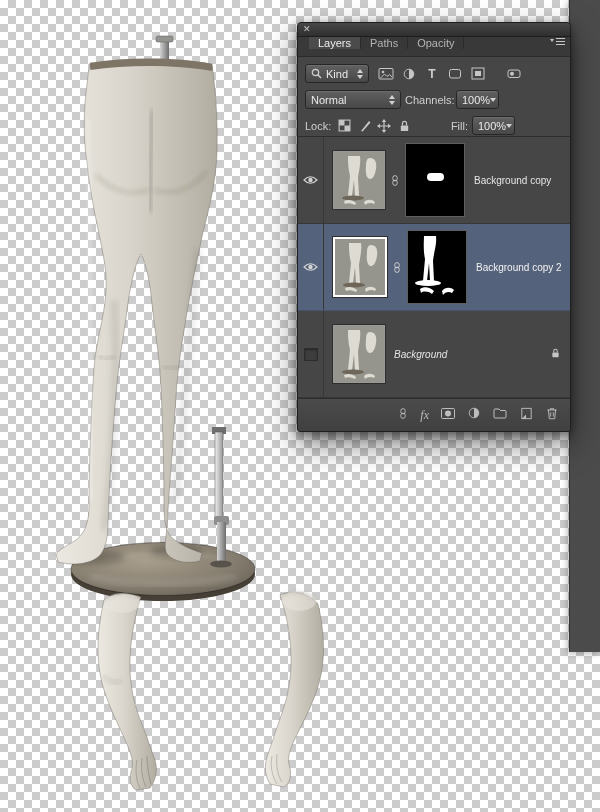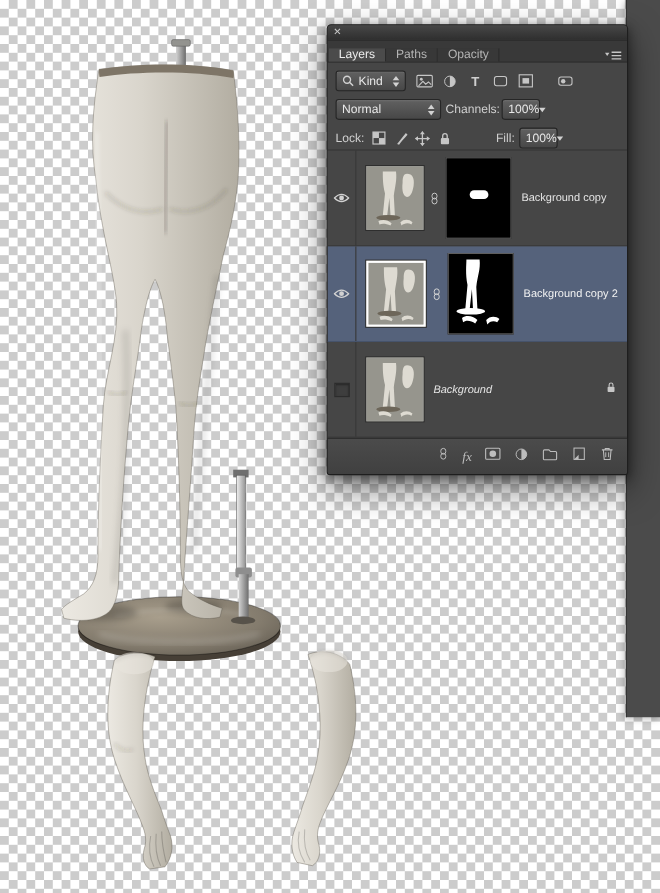--- a/index.html
+++ b/index.html
@@ -14,35 +14,35 @@
   
   .artwork{position:absolute;left:0;top:0;z-index:1;}
 
   
   .panel{position:absolute;left:297px;top:22px;width:272px;z-index:10;background:#464646;
     border:1px solid #1e1e1e;border-radius:4px 4px 3px 3px;
     box-shadow:0 12px 30px rgba(0,0,0,.5),0 3px 10px rgba(0,0,0,.4);}
   .titlebar{height:13px;background:linear-gradient(#474747,#2f2f2f);border-bottom:1px solid #1d1d1d;
     border-radius:4px 4px 0 0;position:relative;}
   .closebox{position:absolute;left:5px;top:1px;font-size:9px;line-height:11px;color:#c9c9c9;cursor:default;}
-  .tabsbar{display:flex;align-items:flex-end;height:19px;background:#393939;border-bottom:1px solid #2a2a2a;padding-left:1px;}
+  .tabsbar{display:flex;align-items:flex-start;height:19px;background:#393939;border-bottom:1px solid #2a2a2a;padding-left:11px;}
   .tab{font-size:11px;padding:0 9px;display:flex;align-items:center;color:#b4b4b4;background:#383838;
     border-right:1px solid #2b2b2b;}
   .tab.active{background:#4b4b4b;color:#ececec;}
   .panel-menu{margin-left:auto;width:26px;display:flex;align-items:center;justify-content:center;}
 
   .controls{padding:7px 7px 1px;border-bottom:1px solid #2d2d2d;background:#464646;}
   .crow{display:flex;align-items:center;height:19px;margin-bottom:7px;}
   .crow:last-child{margin-bottom:0;}
   .dd{height:19px;box-sizing:border-box;background:linear-gradient(#616161,#474747);
     border:1px solid #262626;border-radius:3px;display:flex;align-items:center;
     font-size:11px;color:#e8e8e8;padding:0 5px;box-shadow:inset 0 1px 0 rgba(255,255,255,.08);}
   .dd-kind{width:64px;gap:4px;}
   .dd-normal{width:96px;justify-content:space-between;}
-  .dd-val{width:35px;justify-content:space-between;}
+  .dd-val{width:43px;justify-content:space-between;}
   .spin{display:flex;flex-direction:column;gap:2px;}
   .spin i{display:block;width:0;height:0;border-left:3px solid transparent;border-right:3px solid transparent;}
   .spin .up{border-bottom:4px solid #d2d2d2;}
   .spin .dn{border-top:4px solid #d2d2d2;}
   .arr{width:0;height:0;border-left:3.5px solid transparent;border-right:3.5px solid transparent;border-top:4px solid #d2d2d2;}
   .icon-btn{width:22px;height:19px;display:flex;align-items:center;justify-content:center;color:#c6c6c6;}
   .filter-icons{display:flex;margin-left:6px;gap:1px;align-items:center;}
   .ftoggle{margin-left:14px;}
   .ctl-label{width:47px;text-align:right;font-size:11px;color:#cfcfcf;margin:0 4px 0 4px;flex:none;}
   .lock-label{width:30px;font-size:11px;color:#cfcfcf;flex:none;}

